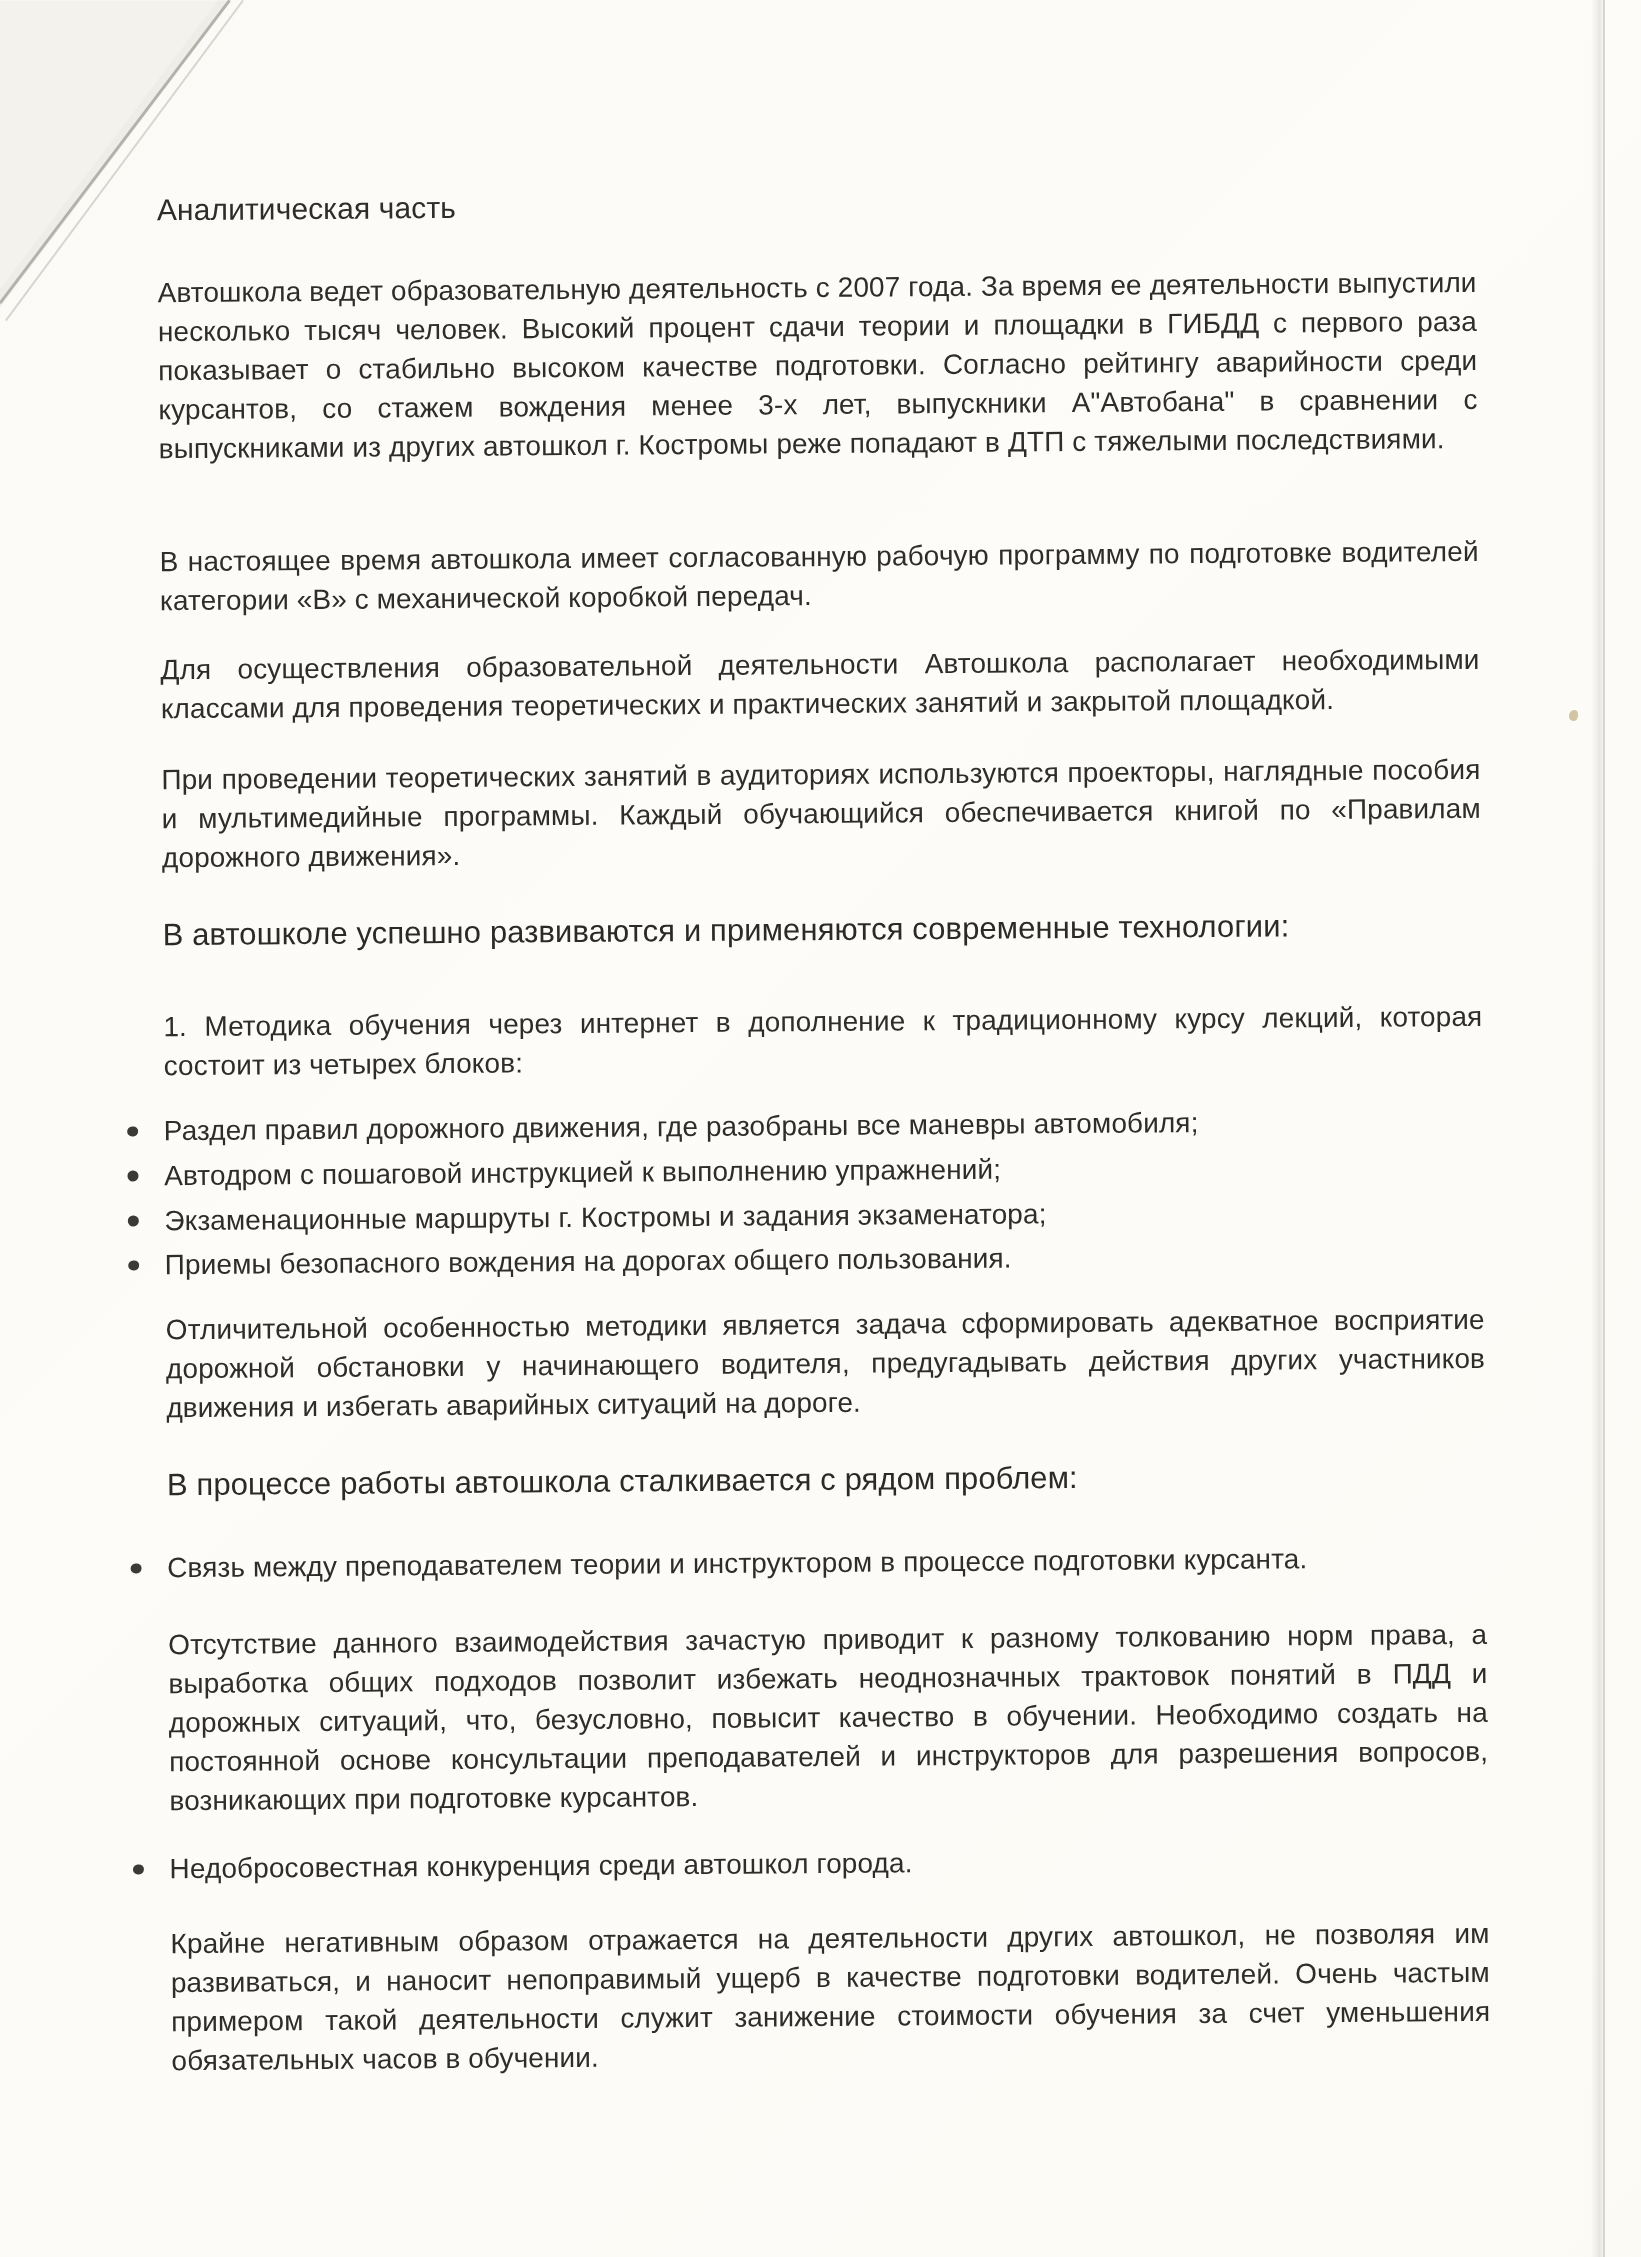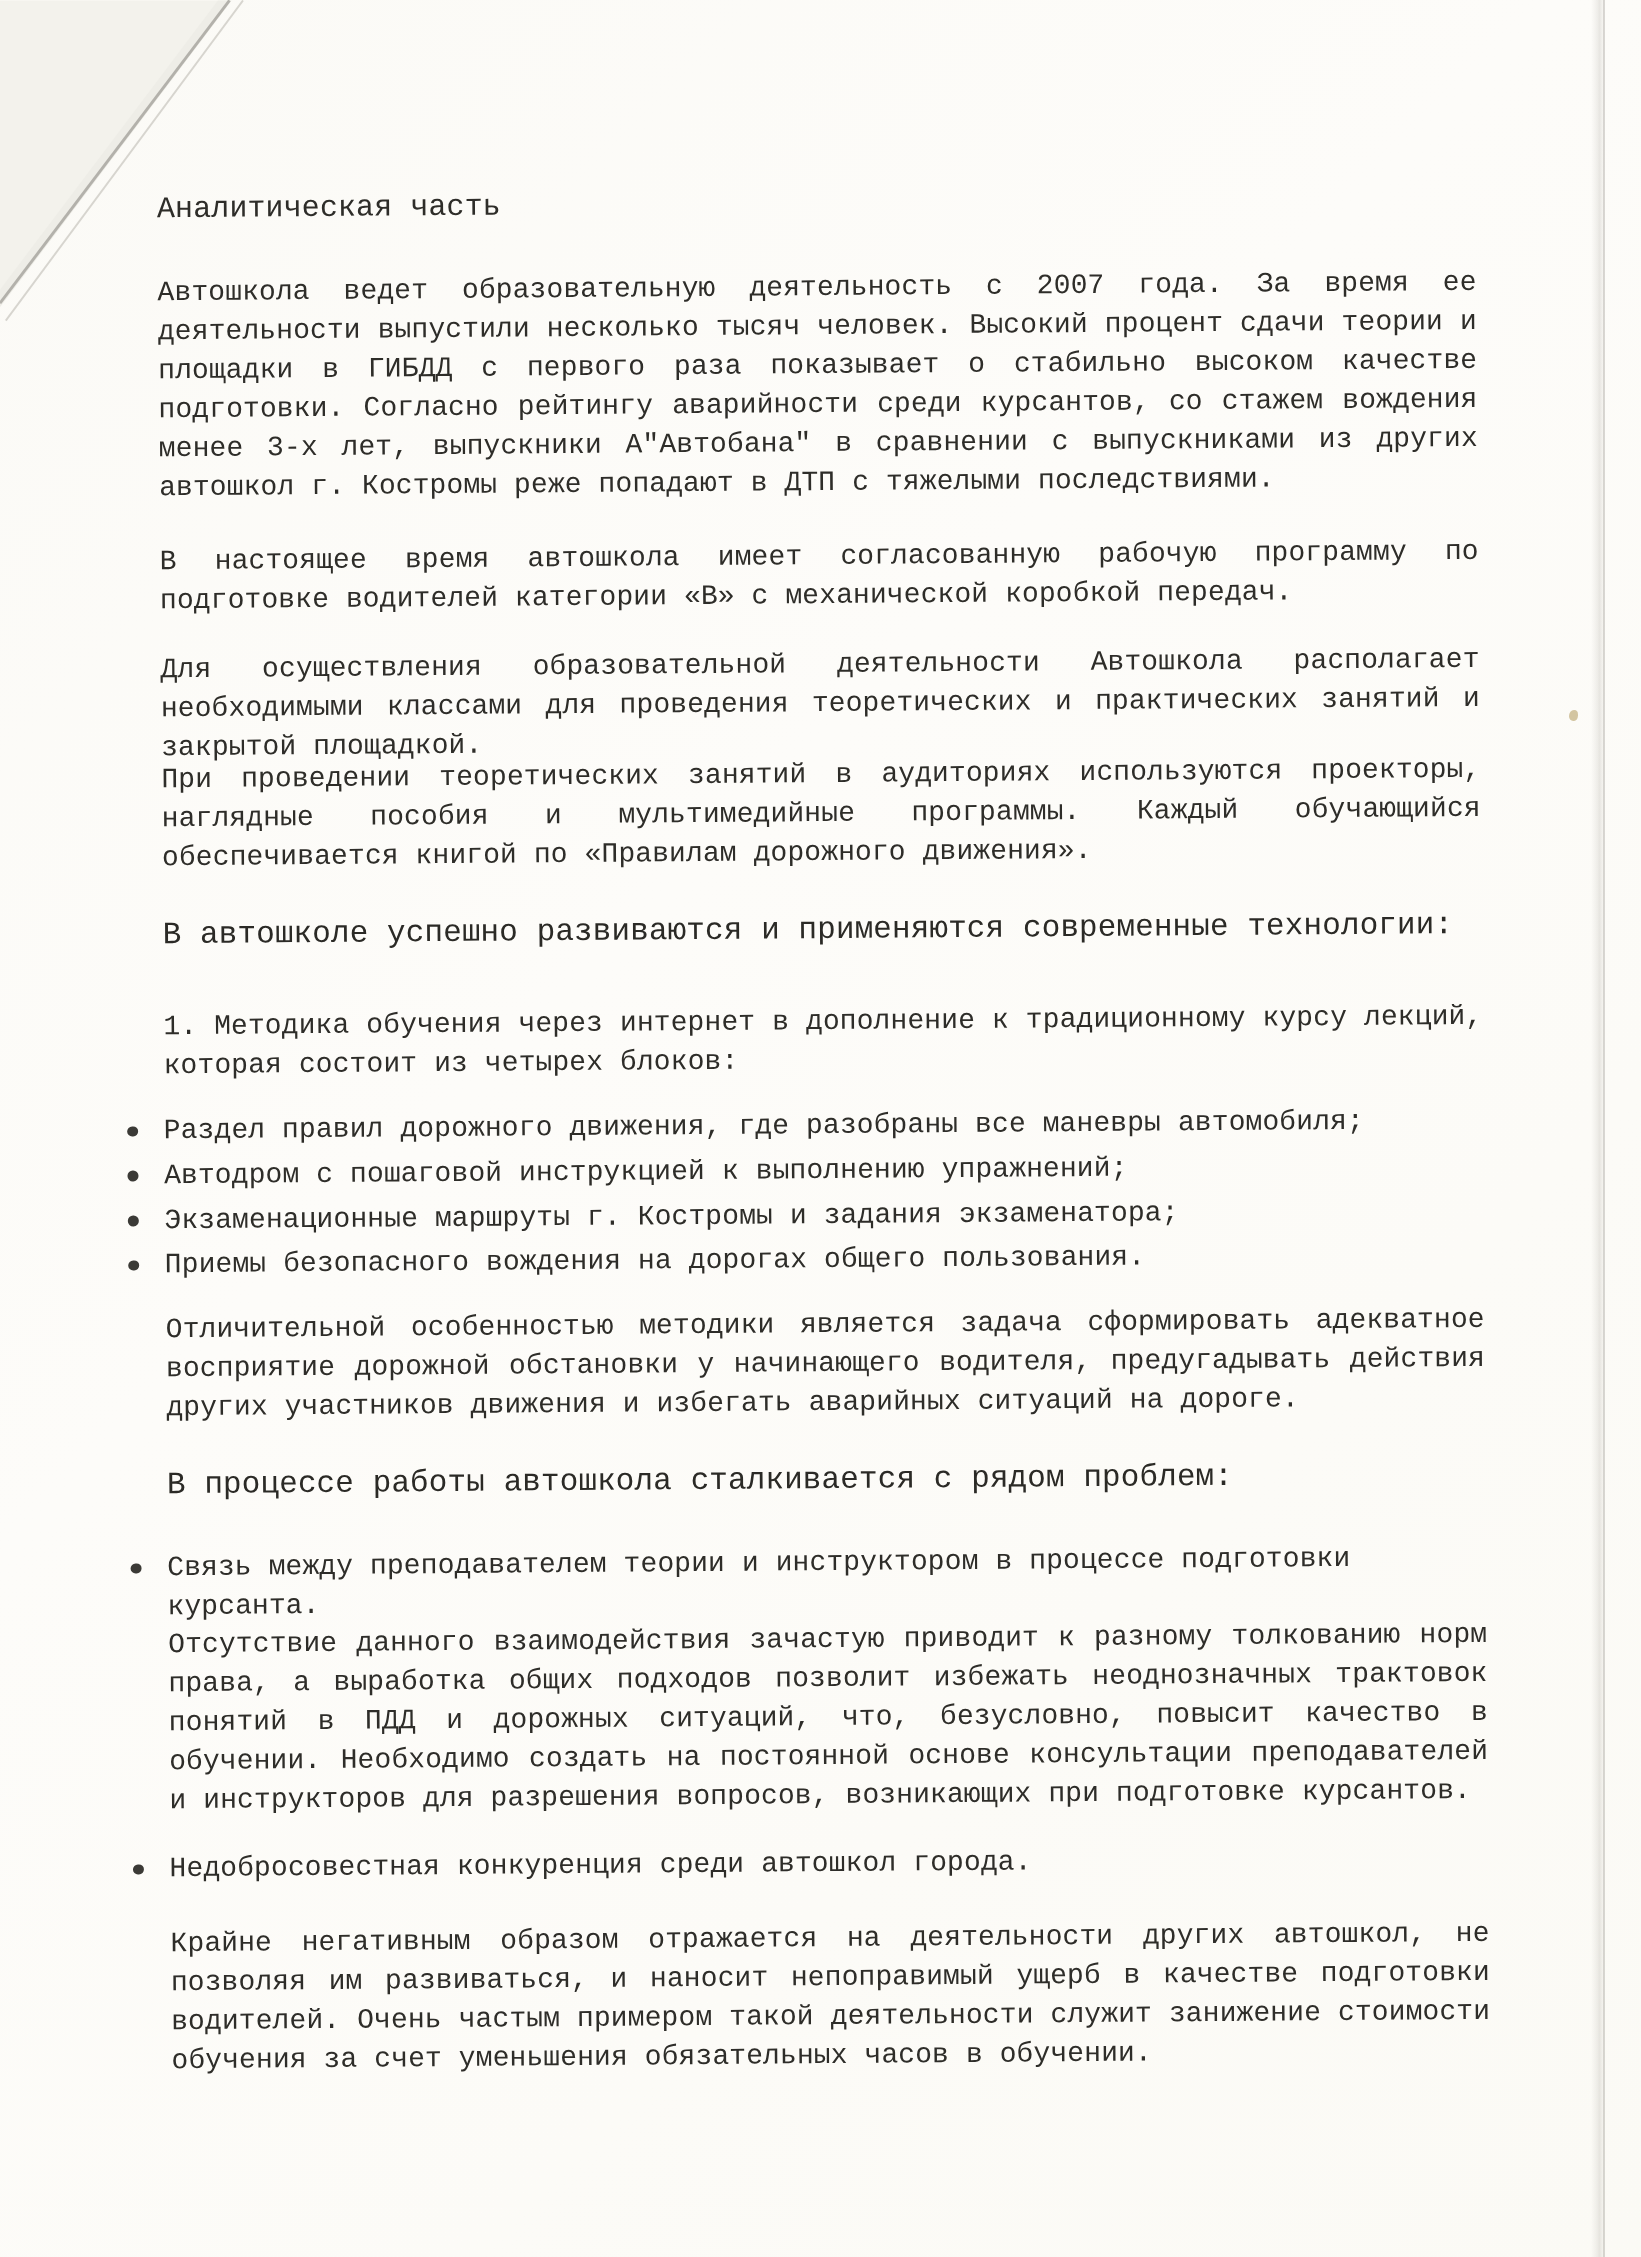--- a/index.html
+++ b/index.html
@@ -6,21 +6,21 @@
     margin: 0;
     padding: 0;
     background: #fcfbf7;
   }
   .page {
     position: relative;
     width: 1641px;
     height: 2257px;
     background: linear-gradient(135deg, #fbfaf6 0%, #fdfcf9 40%, #fbfaf5 100%);
     overflow: hidden;
-    font-family: Liberation Mono, monospace;
+    font-family: Liberation Sans, sans-serif;
     color: #2e2d29;
   }
   
   .fold-svg {
     position: absolute;
     top: 0; left: 0;
   }
   .edge-shadow {
     position: absolute;
     top: 0;

